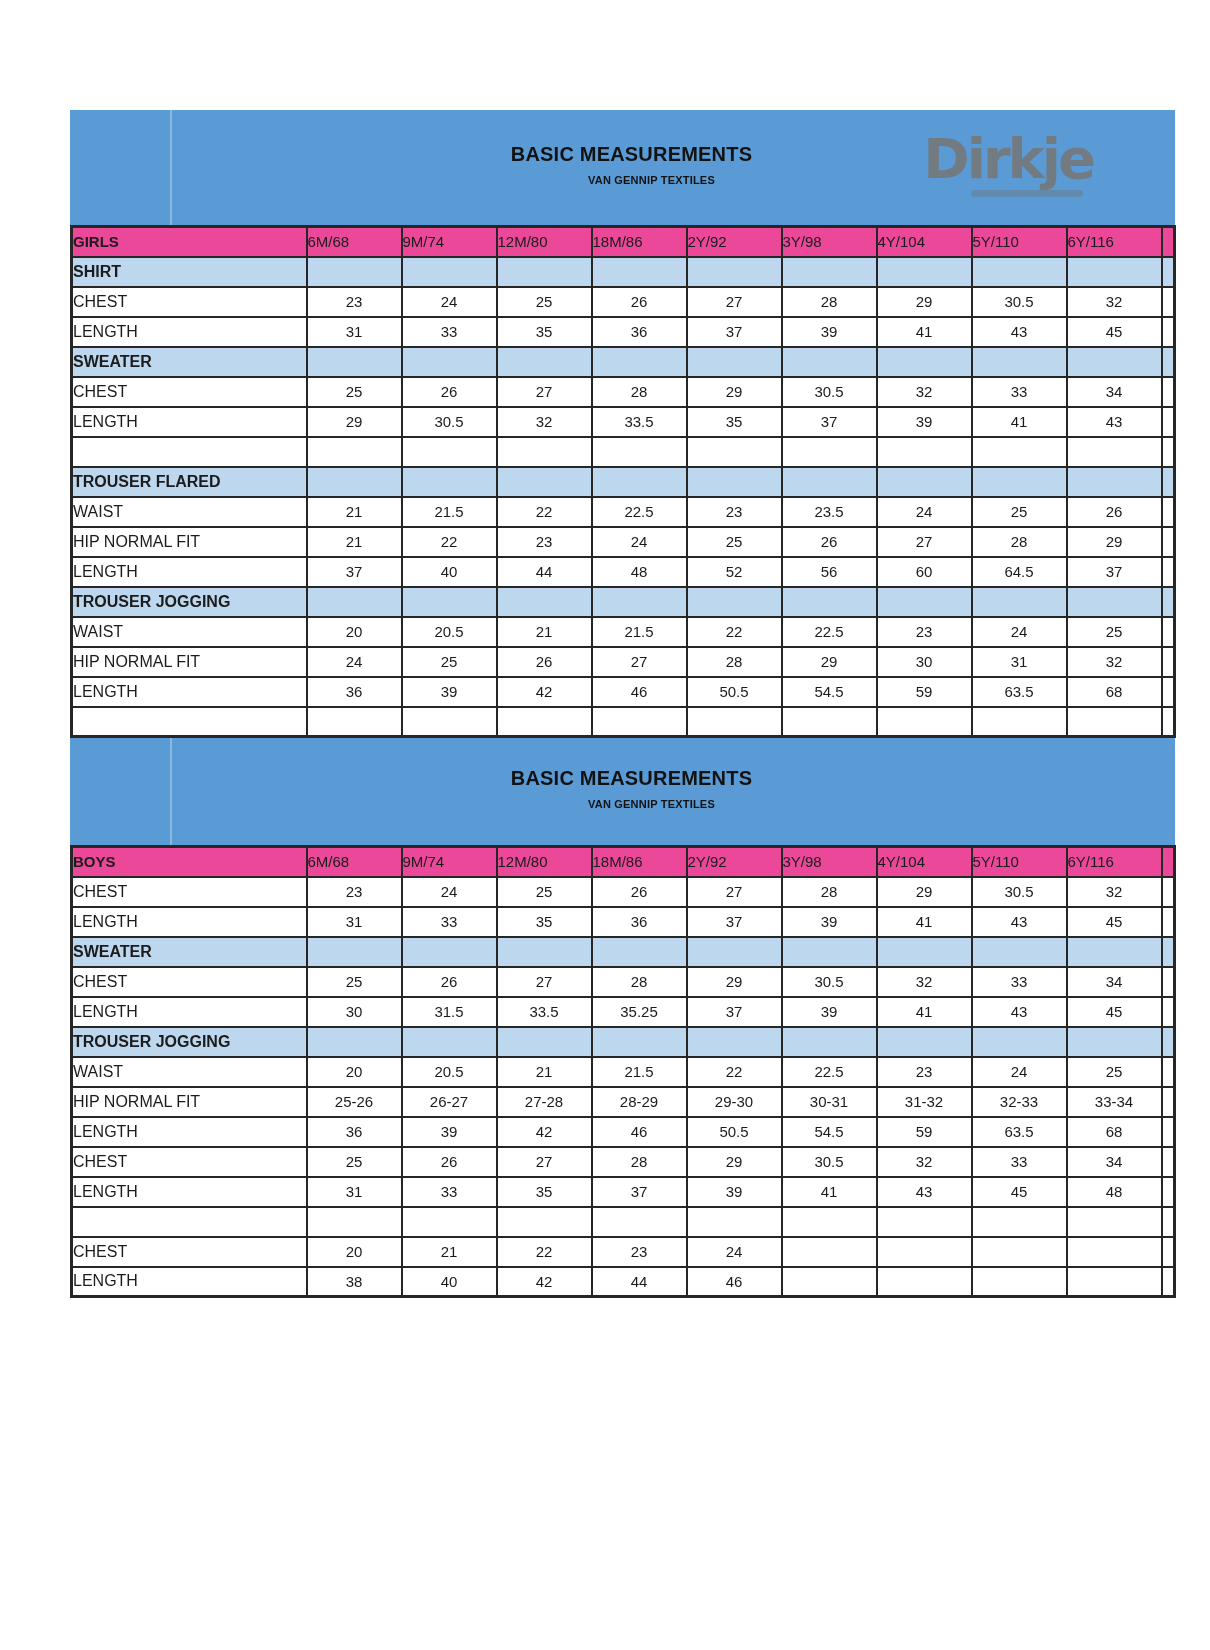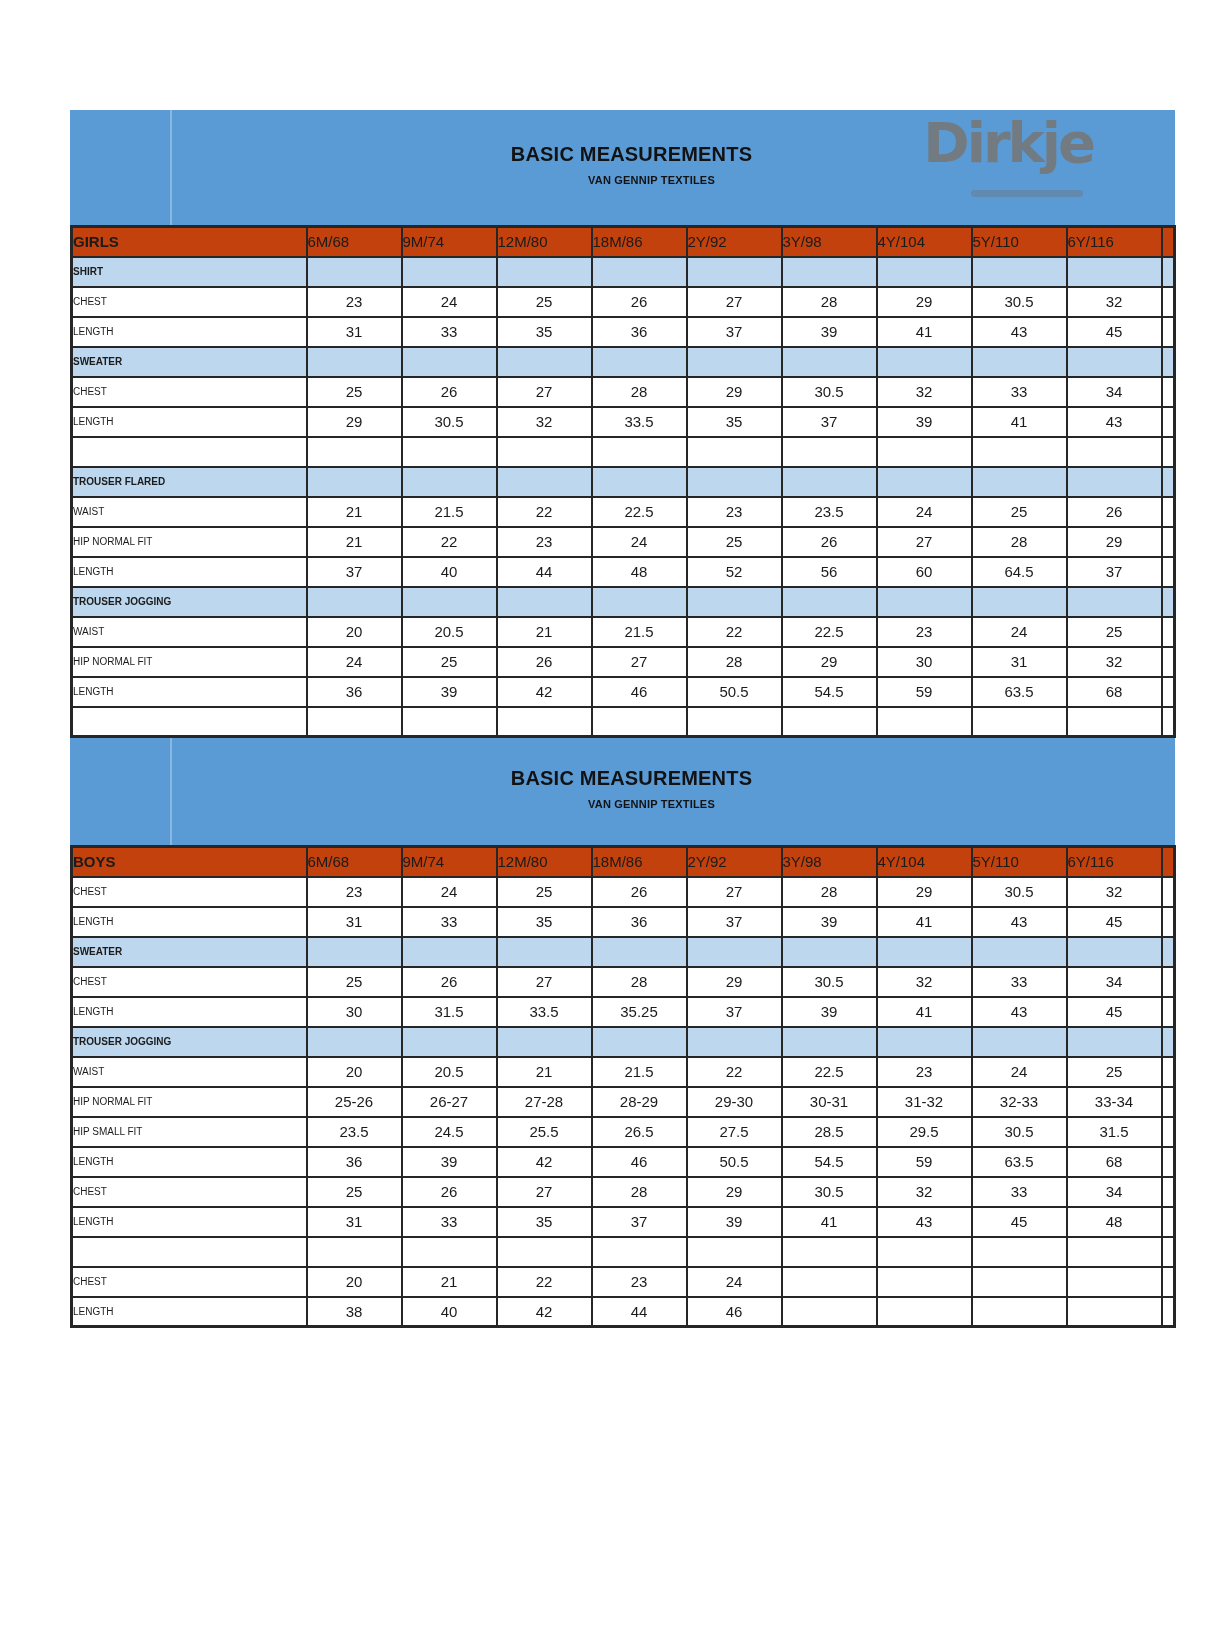--- a/index.html
+++ b/index.html
@@ -19,43 +19,43 @@
   }
   .banner-text { text-align:center; padding-top:33px;padding-left:18px; }
   .banner.second .banner-text { padding-top:29px; }
   .banner-title {
     font-size:20px; font-weight:bold; color:#121212; letter-spacing:0.2px;
   }
   .banner-sub {
     font-size:11px; font-weight:bold; color:#121212; margin-top:8px; letter-spacing:0.2px;margin-left:40px;
   }
   .logo {
-    position:absolute; right:82px; top:0;
+    position:absolute; right:82px; top:16px;
     font-family:"DejaVu Sans", sans-serif; font-weight:bold;
     font-size:56px; letter-spacing:-3px; color:rgba(118,118,118,0.88);
   }
   .logo-sub {
     position:absolute; right:92px; top:80px; width:112px; height:7px;
     border-radius:4px; background:rgba(110,110,110,0.38);
   }
 
   
   table.size-table {
     border-collapse:collapse; table-layout:fixed; width:1105px;
     border:3px solid #262626; background:#ffffff;
   }
   .size-table td, .size-table th {
     border:2px solid #262626; height:30px; padding:0;
     overflow:hidden; white-space:nowrap; vertical-align:middle;
     font-family:"Liberation Sans", sans-serif;
   }
-  .label-cell { text-align:left; padding-left:5px; font-size:10px; font-weight:normal; }
+  .label-cell { text-align:left; padding-left:5px; font-size:16px; font-weight:normal; }
   .table-name { font-size:15px; font-weight:bold; }
   .size-head  { font-size:15px; font-weight:normal; text-align:left; }
-  .head-row th, .head-row td { background:#c2410c;margin-top:36px; }
+  .head-row th, .head-row td { background:#ec4899;margin-top:36px; }
   .section-row td { background:#bdd7ee; }
   .section-label { font-weight:bold; }
   .empty-row td { background:#ffffff; }
   .value-cell { font-size:15px; text-align:center; }
   .sliver { background:inherit; }
 </style>
 </head>
 <body>
 
 <div class="sheet">
@@ -443,33 +443,20 @@
           <td class="value-cell">27-28</td>
           <td class="value-cell">28-29</td>
           <td class="value-cell">29-30</td>
           <td class="value-cell">30-31</td>
           <td class="value-cell">31-32</td>
           <td class="value-cell">32-33</td>
           <td class="value-cell">33-34</td>
           <td class="sliver"></td>
         </tr>
         <tr class="data-row">
-          <td class="label-cell">HIP SMALL FIT</td>
-          <td class="value-cell">23.5</td>
-          <td class="value-cell">24.5</td>
-          <td class="value-cell">25.5</td>
-          <td class="value-cell">26.5</td>
-          <td class="value-cell">27.5</td>
-          <td class="value-cell">28.5</td>
-          <td class="value-cell">29.5</td>
-          <td class="value-cell">30.5</td>
-          <td class="value-cell">31.5</td>
-          <td class="sliver"></td>
-        </tr>
-        <tr class="data-row">
           <td class="label-cell">LENGTH</td>
           <td class="value-cell">36</td>
           <td class="value-cell">39</td>
           <td class="value-cell">42</td>
           <td class="value-cell">46</td>
           <td class="value-cell">50.5</td>
           <td class="value-cell">54.5</td>
           <td class="value-cell">59</td>
           <td class="value-cell">63.5</td>
           <td class="value-cell">68</td>

